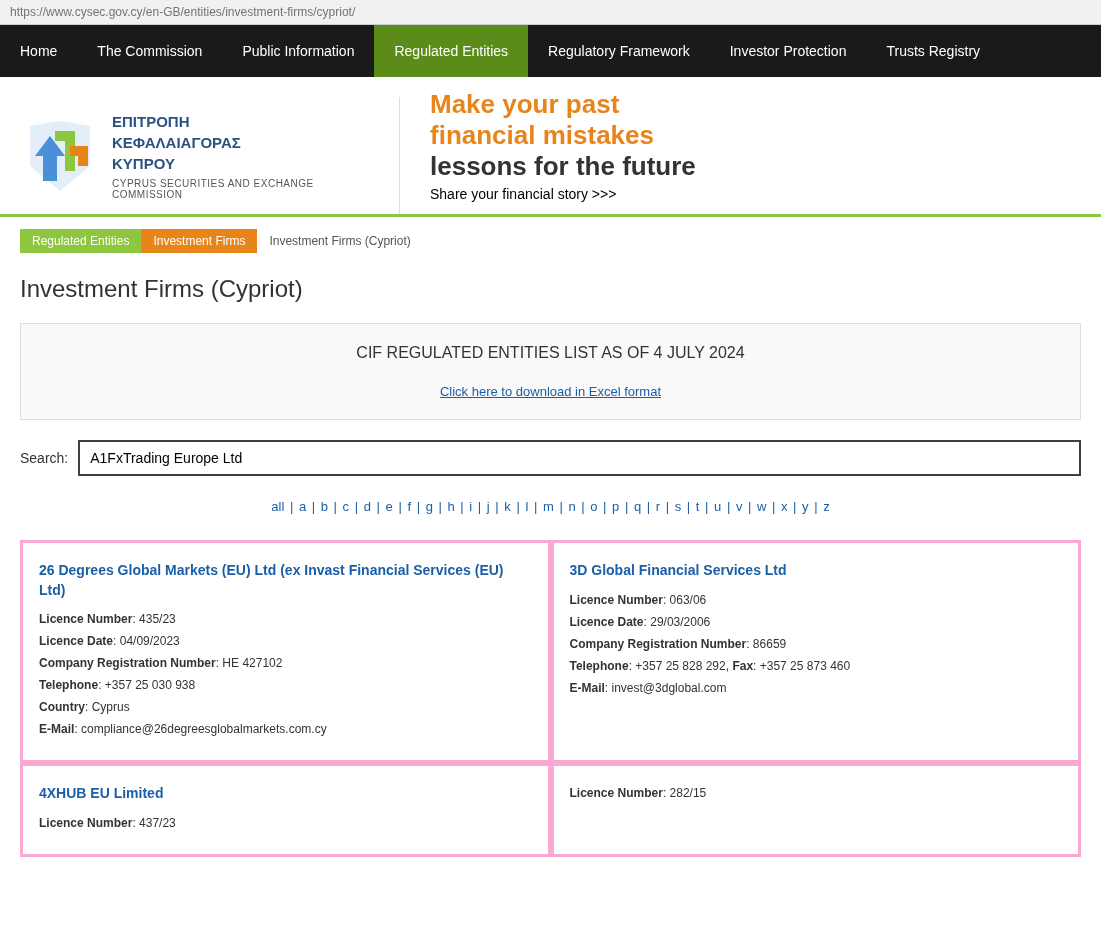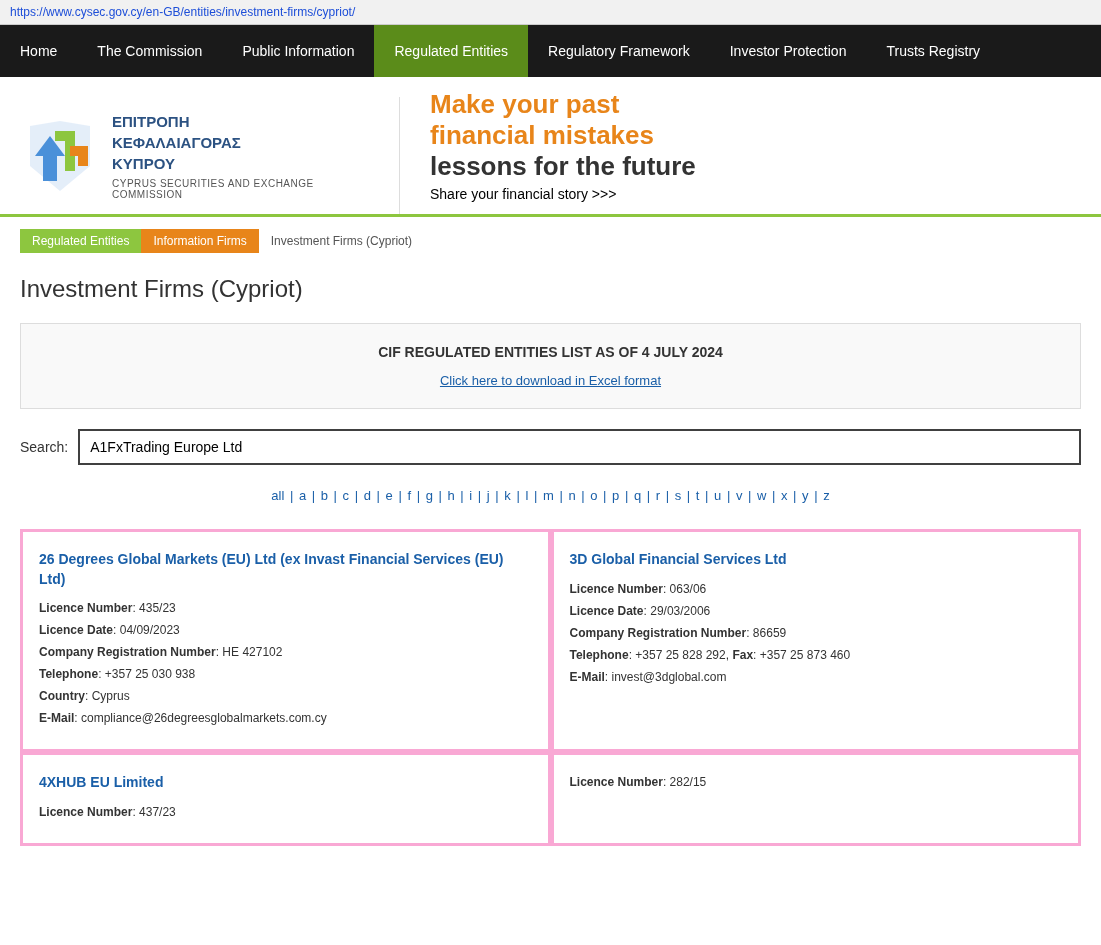--- a/index.html
+++ b/index.html
@@ -3,21 +3,21 @@
   <meta charset="utf-8">
   <style>
     * { margin: 0; padding: 0; box-sizing: border-box; }
     body { font-family: Arial, sans-serif; font-size: 13px; color: #333; background: #fff; width: 1101px; }
 
     
     .url-bar {
       background: #f1f1f1;
       padding: 5px 10px;
       font-size: 12px;
-      color: #1d4ed8;
+      color: #737373;
       border-bottom: 1px solid #ccc;
     }
 
     
     nav {
       background: #1a1a1a;
       display: flex;
       align-items: stretch;
     }
     nav a {
@@ -110,24 +110,24 @@
       padding: 0 20px;
     }
     .list-header {
       background: #f9f9f9;
       border: 1px solid #ddd;
       padding: 20px;
       text-align: center;
       margin-bottom: 20px;
     }
     .list-header-title {
-      font-size: 14px;
-      font-weight: bold;
-      color: #333;
-      margin-bottom: 13px;
+      font-size: 16px;
+      font-weight: normal;
+      color: #333;
+      margin-bottom: 22px;
     }
     .list-header-link {
       color: #1a5fa8;
       text-decoration: underline;
       font-size: 13px;
       cursor: pointer;
     }
 
     
     .search-row {
@@ -239,21 +239,21 @@
       </div>
       <div class="ad-line2">financial mistakes</div>
       <div class="ad-line3">lessons for the future</div>
       <div class="ad-line4">Share your financial story &gt;&gt;&gt;</div>
     </div>
   </div>
 </div>
 
 <div class="breadcrumb">
   <a class="breadcrumb-item green">Regulated Entities</a>
-  <a class="breadcrumb-item orange">Information Firms</a>
+  <a class="breadcrumb-item orange">Investment Firms</a>
   <span class="breadcrumb-item plain">Investment Firms (Cypriot)</span>
 </div>
 
 <h1 class="page-title">Investment Firms (Cypriot)</h1>
 
 <div class="main-content">
 
   <div class="list-header">
     <div class="list-header-title">CIF REGULATED ENTITIES LIST AS OF 4 JULY 2024</div>
     <a class="list-header-link">Click here to download in Excel format</a>

